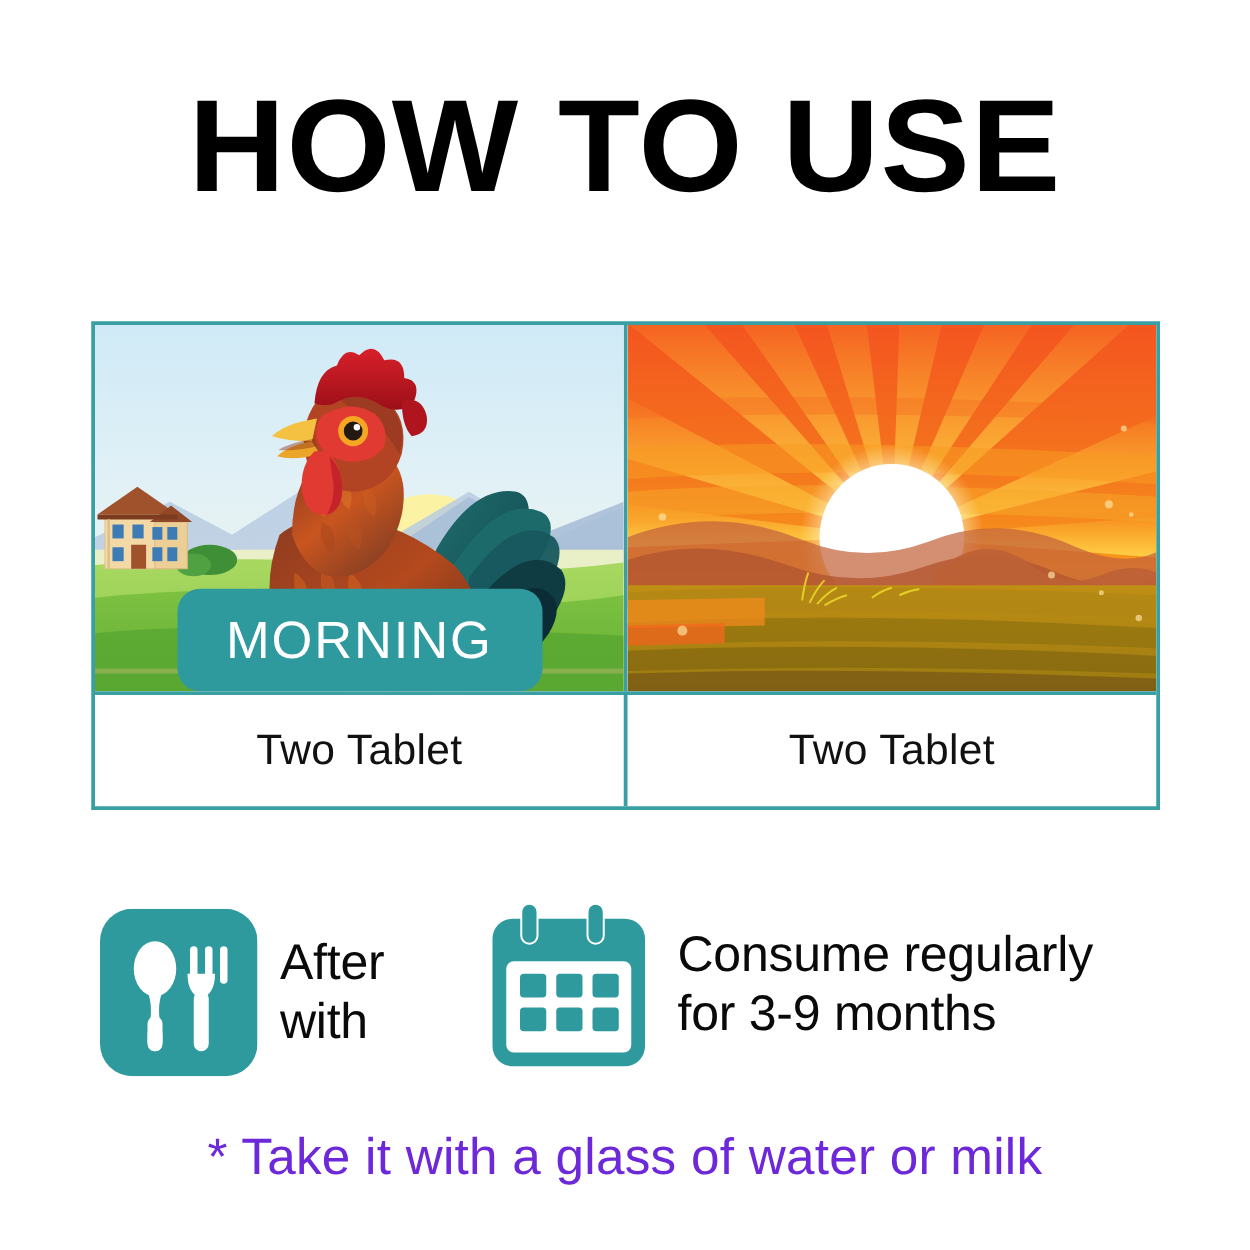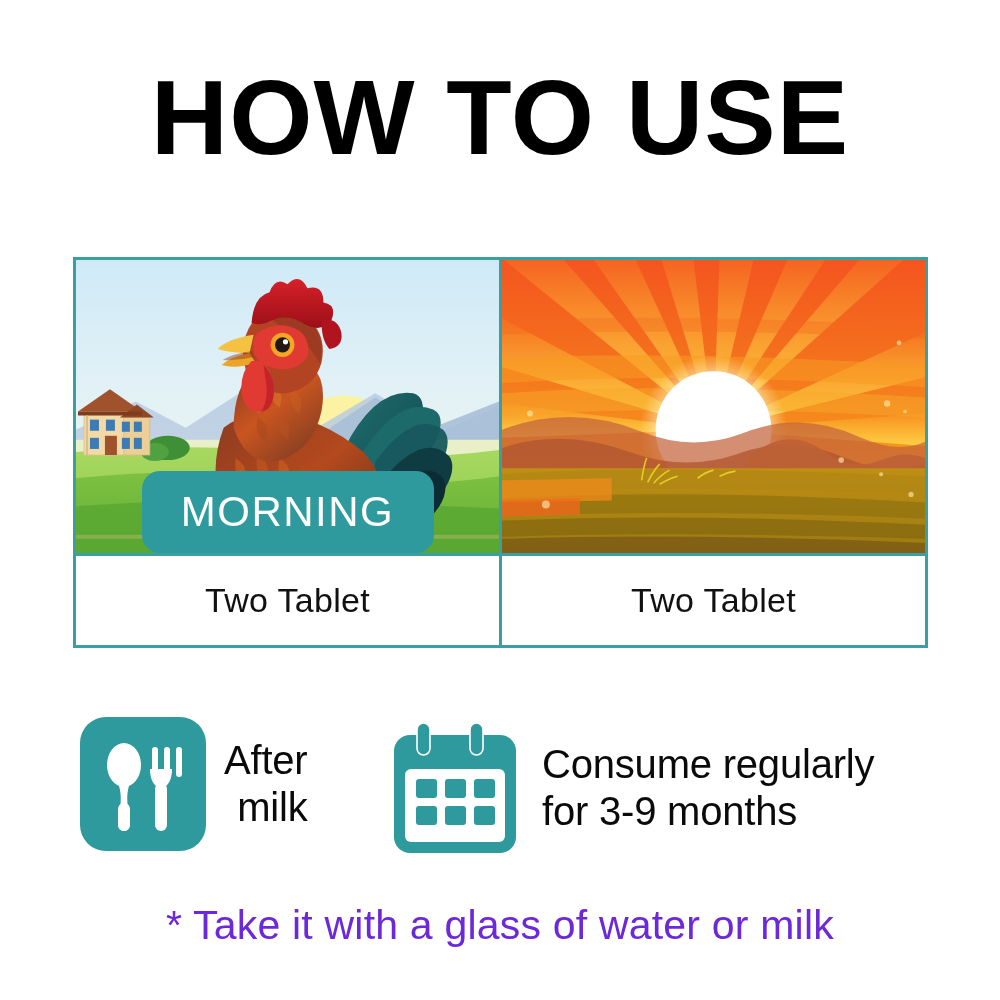--- a/index.html
+++ b/index.html
@@ -123,21 +123,21 @@
     left: 0;
     top: 713px;
     width: 1000px;
     height: 140px;
   }
   .feature {
     position: absolute;
     display: flex;
     align-items: center;
   }
-  .feature-a { left: 80px; top: 4px; text-align: right; }
+  .feature-a { left: 80px; top: 14px; }
   .feature-b { left: 392px; top: 8px; }
 
   .icon-tile {
     width: 126px;
     height: 134px;
     flex: 0 0 auto;
   }
   .icon-tile svg { display: block; width: 100%; height: 100%; }
 
   .feature-text {
@@ -419,21 +419,21 @@
 
           <rect x="72" y="30" width="6" height="30" rx="3" fill="#ffffff"></rect>
           <rect x="84" y="30" width="6" height="30" rx="3" fill="#ffffff"></rect>
           <rect x="96" y="30" width="6" height="30" rx="3" fill="#ffffff"></rect>
           <path d="M70 52 Q70 68 81 72 Q92 68 92 52 Z" fill="#ffffff"></path>
           <rect x="75" y="66" width="12" height="48" rx="6" fill="#ffffff"></rect>
         </svg>
       </div>
       <div class="feature-text">
         <div>After</div>
-        <div>milk</div>
+        <div>with</div>
       </div>
     </div>
 
     <div class="feature feature-b">
       <div class="icon-tile">
         <svg viewBox="0 0 126 134" xmlns="http://www.w3.org/2000/svg">
 
           <rect x="25" y="2" width="13" height="32" rx="6.5" fill="#2f9a9d"></rect>
           <rect x="78" y="2" width="13" height="32" rx="6.5" fill="#2f9a9d"></rect>
 

